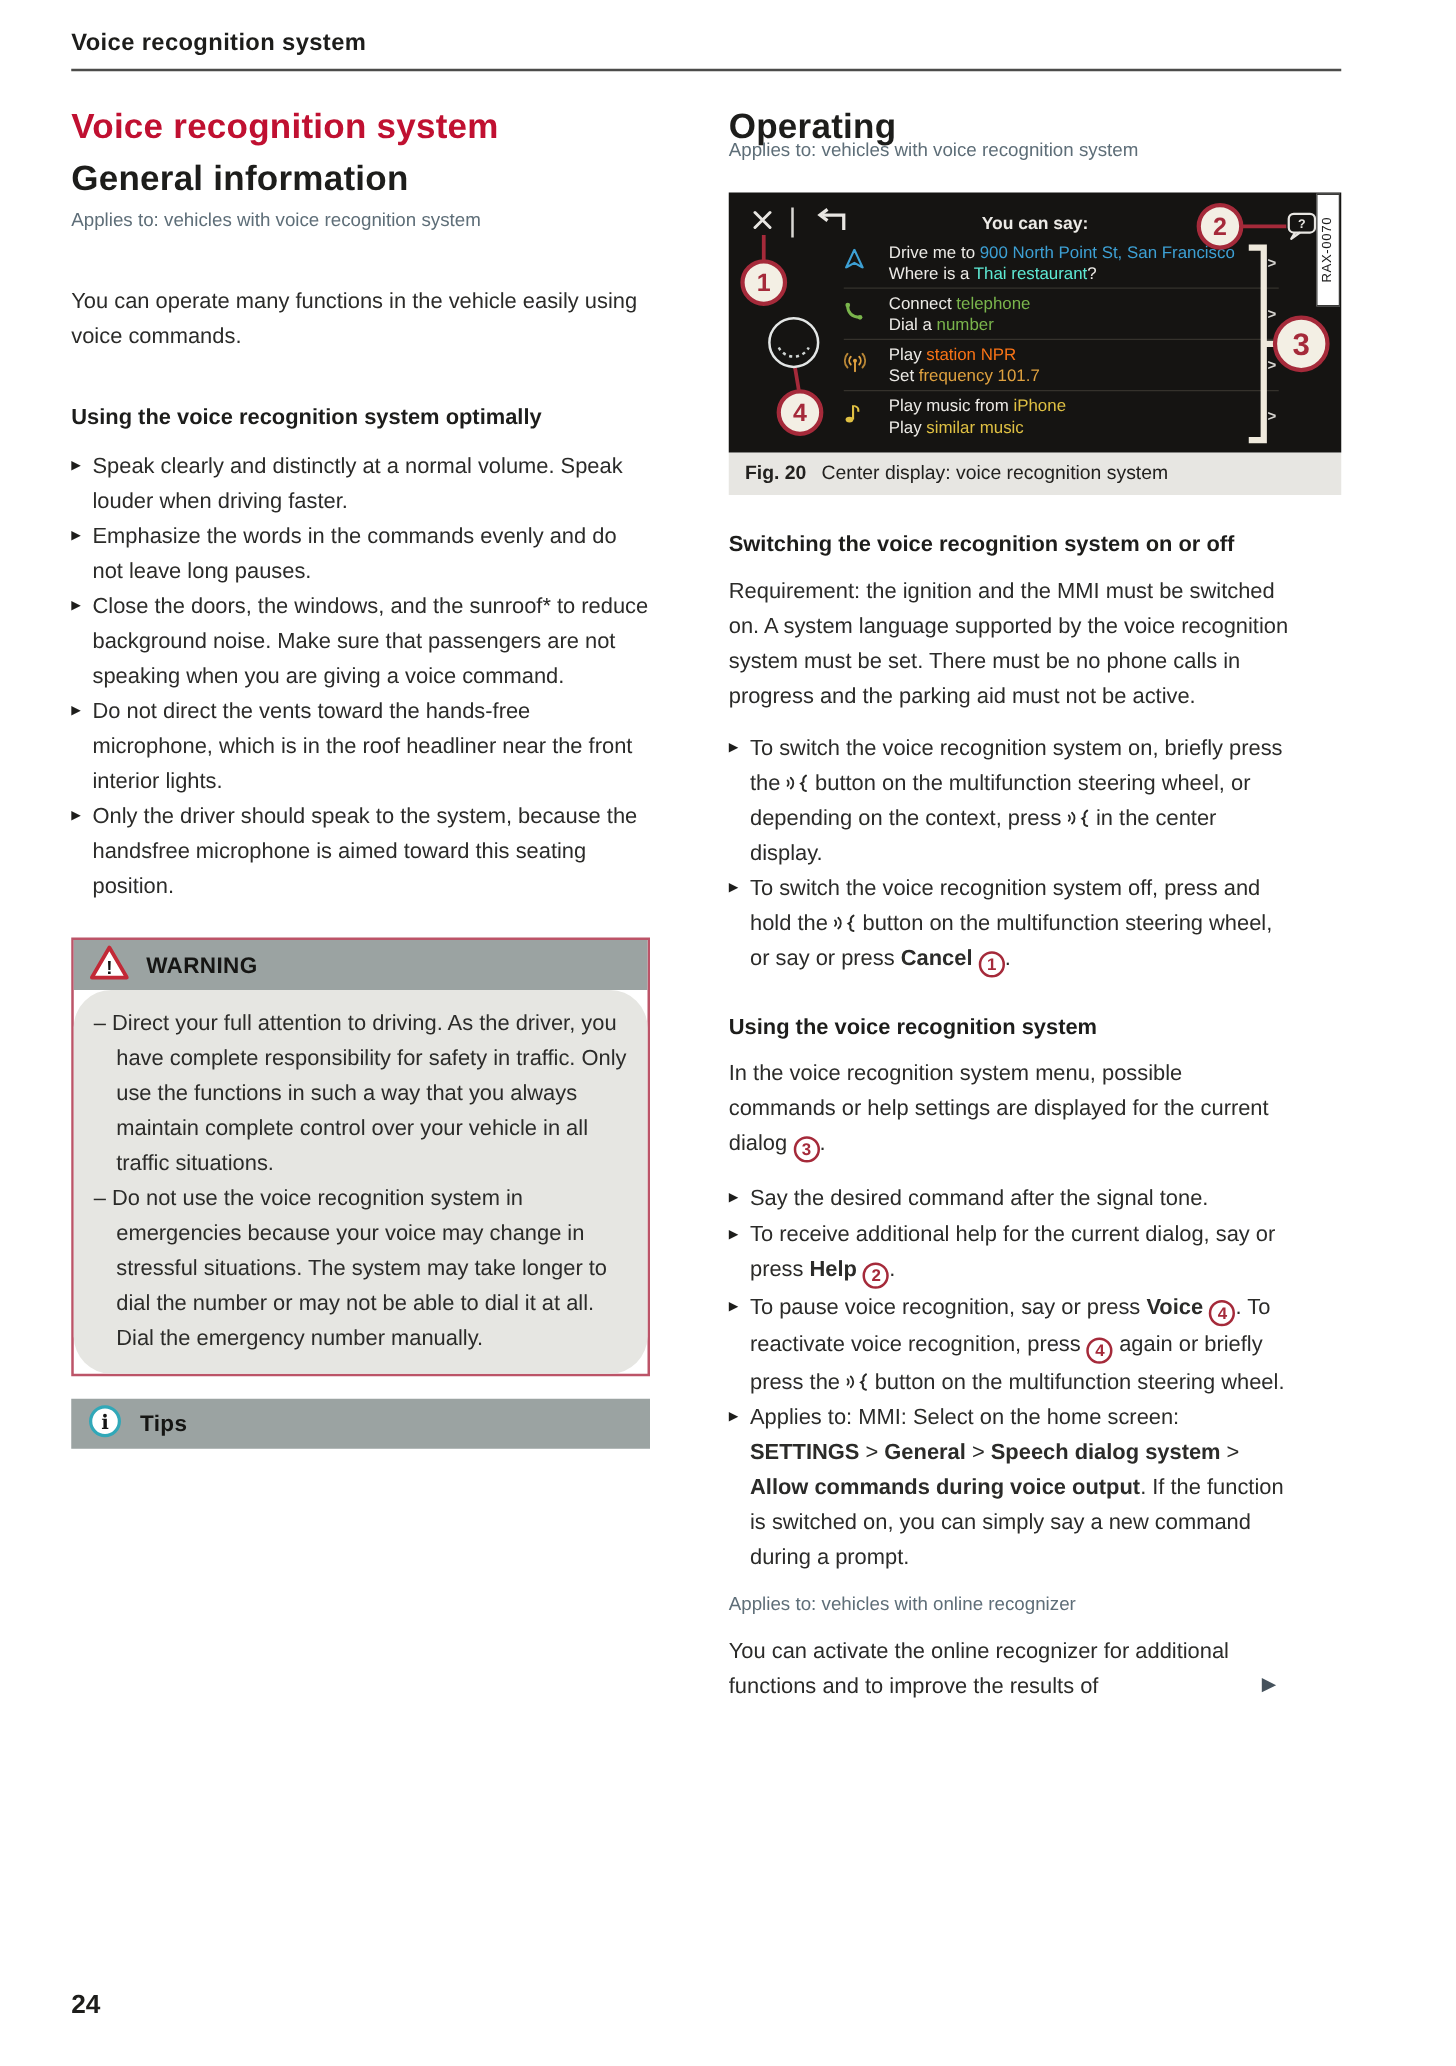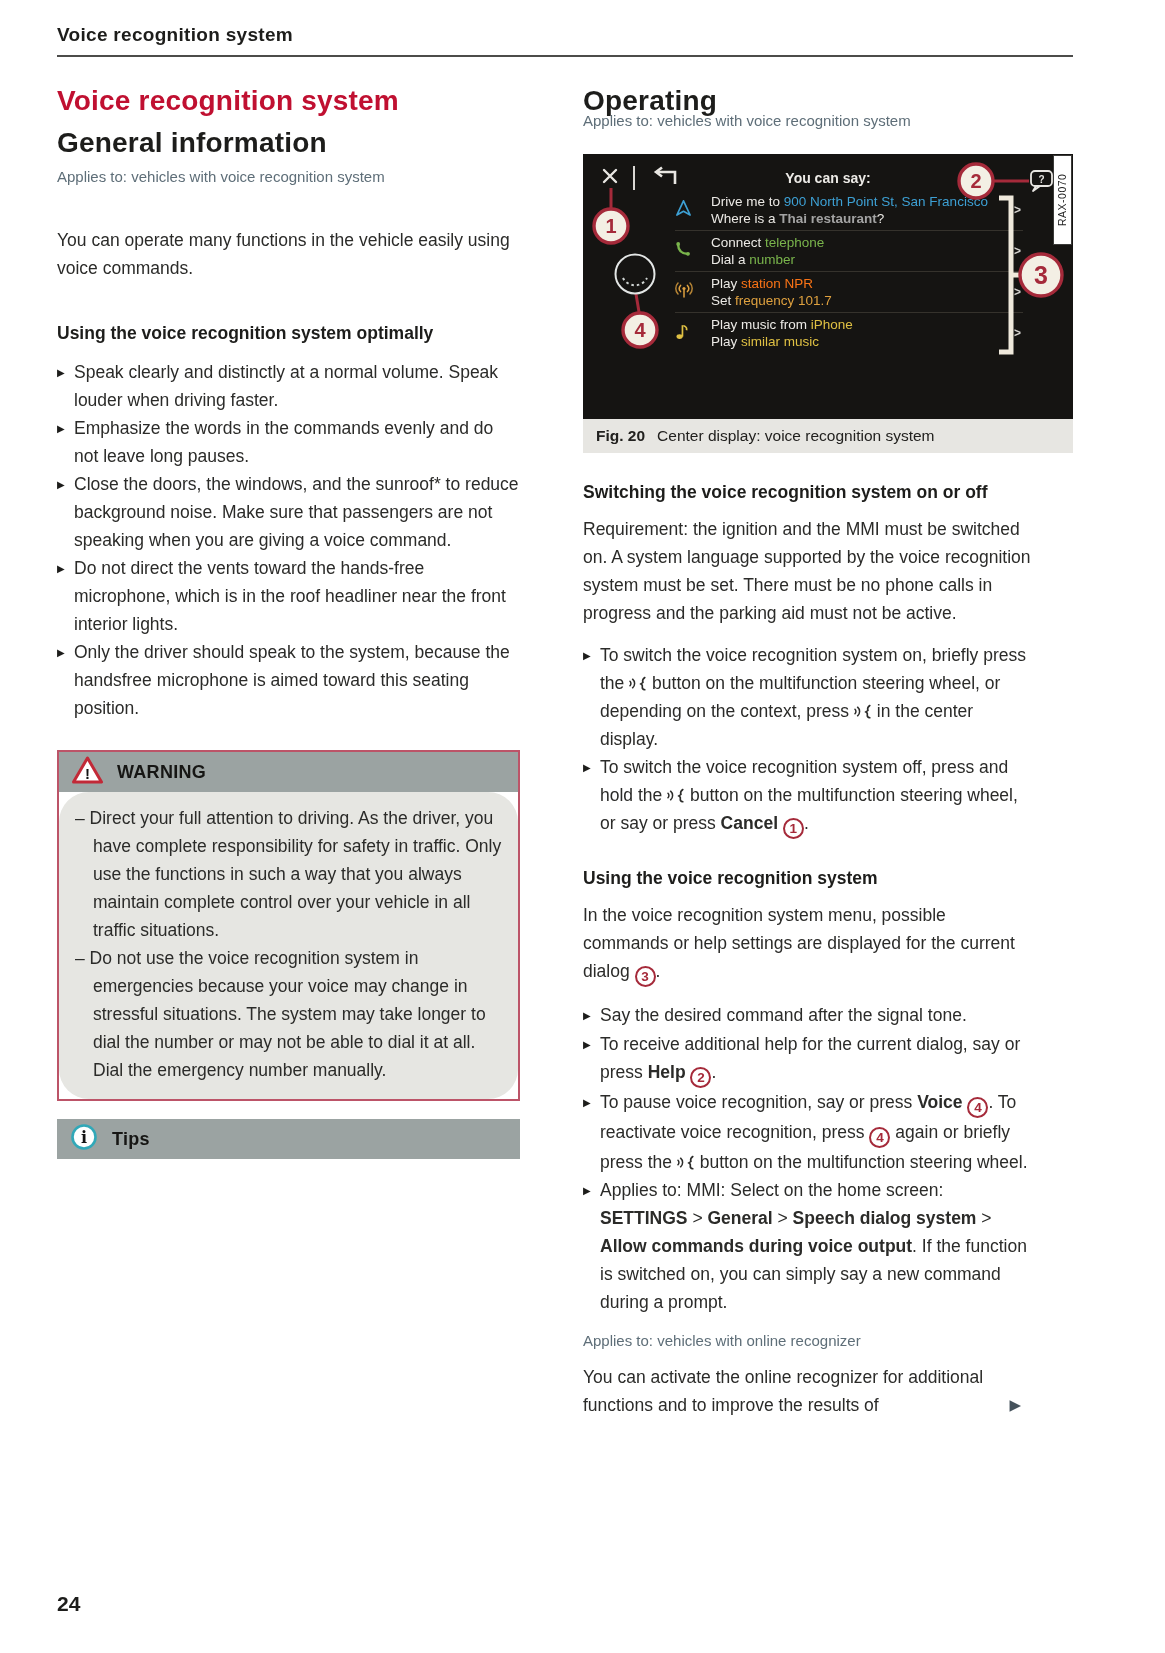--- a/index.html
+++ b/index.html
@@ -46,21 +46,21 @@
   .tips-box .notice-body{font-size:17.5px;line-height:28px;}
 
   .inline-callout{display:inline-block;width:21px;height:21px;border:2px solid var(--callout-red);
     border-radius:50%;color:var(--callout-red);font-weight:700;font-size:13.5px;line-height:17px;
     text-align:center;vertical-align:-4px;background:#fff;}
   .talk-icon{display:inline-block;width:18px;height:15px;vertical-align:-2px;}
   .talk-icon svg{display:block;}
 
   
   .fig{margin-top:25px;margin-bottom:22px;}
-  .screen{position:relative;width:490px;height:265px;background:var(--screen-bg);}
+  .screen{position:relative;width:490px;height:208px;background:var(--screen-bg);}
   .topbar{position:absolute;left:18px;top:12px;display:flex;align-items:center;gap:14px;height:24px;}
   .top-divider{width:2px;height:24px;background:#d9d7d3;}
   .screen-prompt{position:absolute;left:0;right:0;top:16px;text-align:center;font-size:14px;font-weight:700;color:var(--screen-text);}
   .rows{position:absolute;left:92px;right:50px;top:35px;}
   .srow{display:flex;align-items:center;height:41px;}
   .srow + .srow{border-top:1px solid var(--sep);}
   .srow .icon-cell{flex:none;width:36px;}
   .srow .txt{flex:1;font-size:13.5px;line-height:17px;color:var(--screen-text);}
   .srow .chev{flex:none;width:20px;text-align:right;color:#d6d4d0;font-size:12px;font-weight:700;padding-right:2px;}
   .overlay{position:absolute;left:0;top:0;pointer-events:none;}
@@ -164,21 +164,21 @@
           </span>
         </div>
         <div class="screen-prompt">You can say:</div>
         <div class="rows" id="fig-rows">
             <div class="srow">
               <span class="icon-cell"><svg width="17" height="16" viewBox="0 0 16 16">
                   <path d="M8,0.8 L14.6,15 L8,11.3 L1.4,15 Z" fill="none" stroke="var(--nav-blue)" stroke-width="1.7" stroke-linejoin="round"></path>
                 </svg></span>
               <span class="txt">
                 <div><span>Drive me to </span><span style="color: rgb(61, 160, 212);">900 North Point St, San Francisco</span></div>
-                <div><span>Where is a </span><span style="color: #a3a3a3; font-weight: bold;">Thai restaurant</span><span>?</span></div>
+                <div><span>Where is a </span><span style="color: #5eead4;">Thai restaurant</span><span>?</span></div>
               </span>
               <span class="chev">&gt;</span>
             </div>
             <div class="srow">
               <span class="icon-cell"><svg width="16" height="16" viewBox="0 0 16 16">
                   <path d="M3,3.2 Q3.4,12.6 13,13" fill="none" stroke="var(--phone-green)" stroke-width="2.4" stroke-linecap="round"></path>
                   <circle cx="3.2" cy="3" r="1.9" fill="var(--phone-green)"></circle>
                   <circle cx="13" cy="12.8" r="1.9" fill="var(--phone-green)"></circle>
                 </svg></span>
               <span class="txt">

